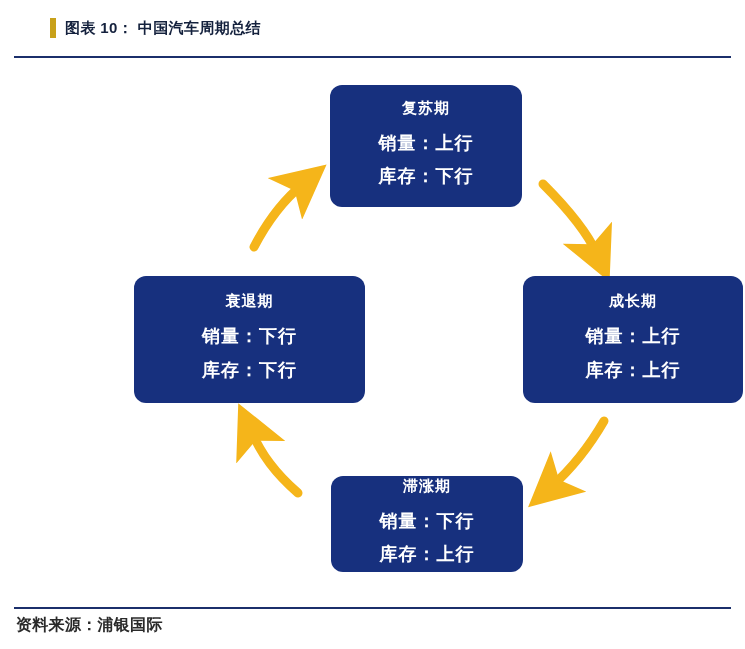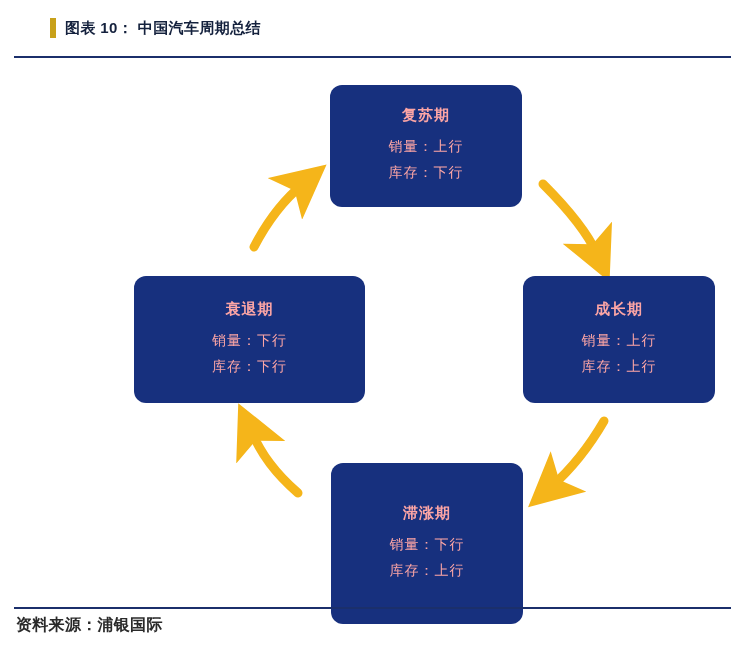--- a/index.html
+++ b/index.html
@@ -80,43 +80,43 @@
     position: absolute;
     left: 0;
     top: 58px;
     width: 745px;
     height: 549px;
   }
   .node {
     position: absolute;
     background: #17307e;
     border-radius: 12px;
-    color: #fca5a5;
+    color: #ffffff;
     display: flex;
     flex-direction: column;
     align-items: center;
     justify-content: center;
     box-sizing: border-box;
   }
   .node-title {
     font-size: 15px;
     font-weight: bold;
     letter-spacing: 1px;
     margin-bottom: 9px;
   }
   .node-line {
-    font-size: 14px;
-    font-weight: normal;
+    font-size: 18px;
+    font-weight: bold;
     letter-spacing: 1px;
     line-height: 1.85;
   }
 
   .node-top    { left: 330px; top: 27px;  width: 192px; height: 122px; }
-  .node-right  { left: 523px; top: 218px; width: 192px; height: 127px; }
-  .node-bottom { left: 331px; top: 405px; width: 192px; height: 161px; }
+  .node-right  { left: 523px; top: 218px; width: 220px; height: 127px; }
+  .node-bottom { left: 331px; top: 418px; width: 192px; height: 96px; }
   .node-left   { left: 134px; top: 218px; width: 231px; height: 127px; }
 
   .arrows {
     position: absolute;
     left: 0;
     top: 0;
     width: 745px;
     height: 549px;
     pointer-events: none;
   }

